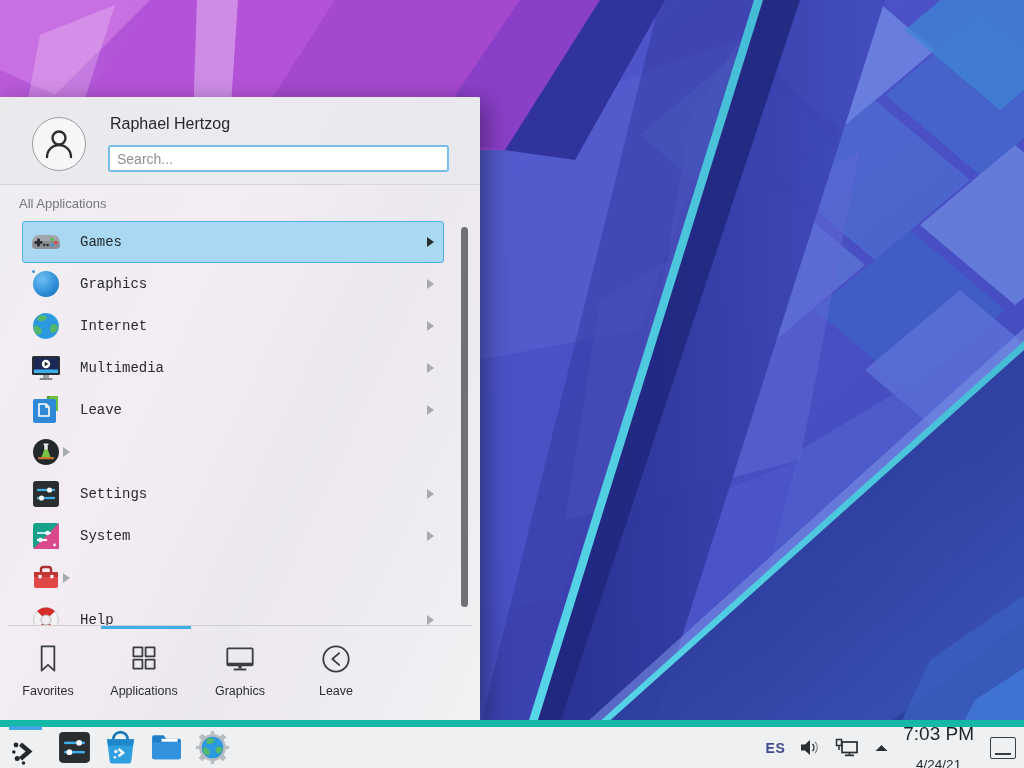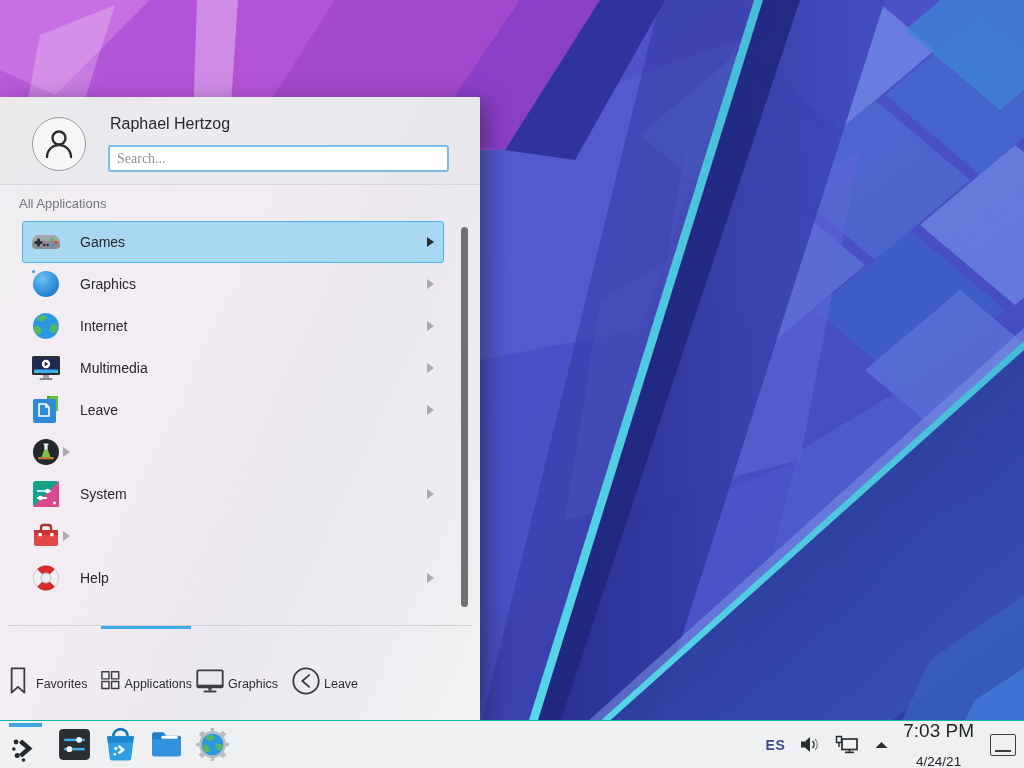--- a/index.html
+++ b/index.html
@@ -23,56 +23,56 @@
   }
   .avatar {
     position:absolute; left:32px; top:20px; width:54px; height:54px;
     border:1px solid #9a9da1; border-radius:50%; background:rgba(255,255,255,.55);
     display:flex; align-items:center; justify-content:center;
   }
   .user-name { position:absolute; left:110px; top:18px; font-size:16px; color:#26292c; }
   .search-box {
     position:absolute; left:108px; top:48px; width:341px; height:27px;
     border:2px solid #77bfe8; border-radius:3px; background:#ffffff;
-    font-family:Liberation Serif, serif;
+    font-family:Liberation Sans, sans-serif;
     font-size:14px; color:#26292c; padding:0 7px; outline:none;
   }
   .search-box::placeholder { color:#8f9296; }
 
   .section-label { position:absolute; left:19px; top:99px; font-size:13px; color:#73777b; }
 
   .app-list { position:absolute; left:22px; top:124px; width:422px; height:404px; overflow:hidden; }
   .app-row {
     height:42px; display:flex; align-items:center;
-    border:1px solid transparent; border-radius:3px;
+    border:1px solid transparent; border-radius:3px;font-family:Liberation Mono, monospace;
   }
   .app-row.selected { background:#a9d8f2; border-color:#4fb1e8; }
   .app-icon { width:32px; height:32px; margin-left:7px; flex:none; }
   .app-label { margin-left:18px; font-size:14px; color:#26292a; flex:1; }
   .row-arrow { margin-right:9px; flex:none; width:8px; height:10px; }
   .row-arrow polygon { fill:#a7abaf; }
   .app-row.selected .row-arrow polygon { fill:#2c2f32; }
 
   .list-scrollbar {
     position:absolute; left:461px; top:130px; width:7px; height:380px;
     background:#6f7175; border-radius:3.5px;
   }
   .list-divider { position:absolute; left:8px; top:528px; width:464px; height:1px; background:#cfd0d3; }
   .tab-indicator { position:absolute; left:101px; top:529px; width:90px; height:3px; background:#3daee9; }
 
   .tabbar { position:absolute; left:0; top:532px; width:480px; height:91px; display:flex; }
-  .tab { width:96px; display:flex; flex-direction:row; align-items:center; padding-top:12px; cursor:default; }
+  .tab { width:96px; display:flex; flex-direction:column; align-items:center; padding-top:12px; cursor:default; }
   .tab svg { width:36px; height:36px; }
   .tab-label { margin-top:7px; font-size:12.5px; color:#2b2e31; }
   .tab svg .ln { fill:none; stroke:#3a3d41; stroke-width:1.7; stroke-linejoin:round; stroke-linecap:round; }
 
   
   .panel {
     position:absolute; left:0; bottom:0; width:1024px; height:48px;
-    background:#eff0f1; border-top:1px solid #14b8a6;
+    background:#eff0f1; border-top:7px solid #14b8a6;
     display:flex; align-items:center; padding:0 8px 0 6px;
   }
   .launcher-btn { position:relative; width:40px; height:48px; flex:none; }
   .launcher-active-bar { position:absolute; left:3px; top:2px; width:33px; height:4px; background:#42a6e2; }
   .launcher-btn svg { position:absolute; left:3px; top:11px; }
   .panel-app { width:35px; height:35px; margin-left:11px; flex:none; }
 
   .tray { margin-left:auto; display:flex; align-items:center; }
   .kbd-layout { font-size:14px; font-weight:700; color:#3d4b8e; letter-spacing:.5px; }
   .tray-icon { margin-left:15px; display:flex; align-items:center; }
@@ -260,20 +260,33 @@
           <rect x="8" y="21" width="16" height="2.2" rx="1" fill="#c8742f"></rect>
           <polygon points="11.5,21 14.5,13 17.5,13 20.5,21" fill="#7bc144"></polygon>
           <rect x="14.3" y="8.5" width="3.4" height="5" fill="#e8eaec"></rect>
           <rect x="13.3" y="7.5" width="5.4" height="1.6" rx=".8" fill="#e8eaec"></rect>
         </svg>
         <svg class="row-arrow" viewBox="0 0 8 10">
             <polygon points="1,0 8,5 1,10"></polygon>
           </svg>
       </div>
 
+      <div class="app-row">
+        <svg class="app-icon" viewBox="0 0 32 32">
+          <rect x="3" y="3" width="26" height="26" rx="3" fill="#2b2e31"></rect>
+          <line x1="7" y1="12" x2="25" y2="12" stroke="#3daee9" stroke-width="2.2"></line>
+          <circle cx="19.5" cy="12" r="2.6" fill="#ffffff"></circle>
+          <line x1="7" y1="20" x2="25" y2="20" stroke="#3daee9" stroke-width="2.2"></line>
+          <circle cx="11.5" cy="20" r="2.6" fill="#ffffff"></circle>
+        </svg>
+        <span class="app-label">Settings</span>
+        <svg class="row-arrow" viewBox="0 0 8 10">
+            <polygon points="1,0 8,5 1,10"></polygon>
+          </svg>
+      </div>
 
       <div class="app-row">
         <svg class="app-icon" viewBox="0 0 32 32">
           <rect x="3" y="3" width="26" height="26" rx="3" fill="#18a189"></rect>
           <path d="M29,3 v26 h-26 z" fill="#d84a8c"></path>
           <line x1="7" y1="13" x2="21" y2="13" stroke="#bfe8f7" stroke-width="2"></line>
           <circle cx="17.5" cy="13" r="2.3" fill="#ffffff"></circle>
           <line x1="7" y1="20" x2="17" y2="20" stroke="#ffffff" stroke-width="2"></line>
           <circle cx="10.5" cy="20" r="2.3" fill="#ffffff"></circle>
           <circle cx="24.5" cy="25" r="1.4" fill="#ffffff"></circle>

